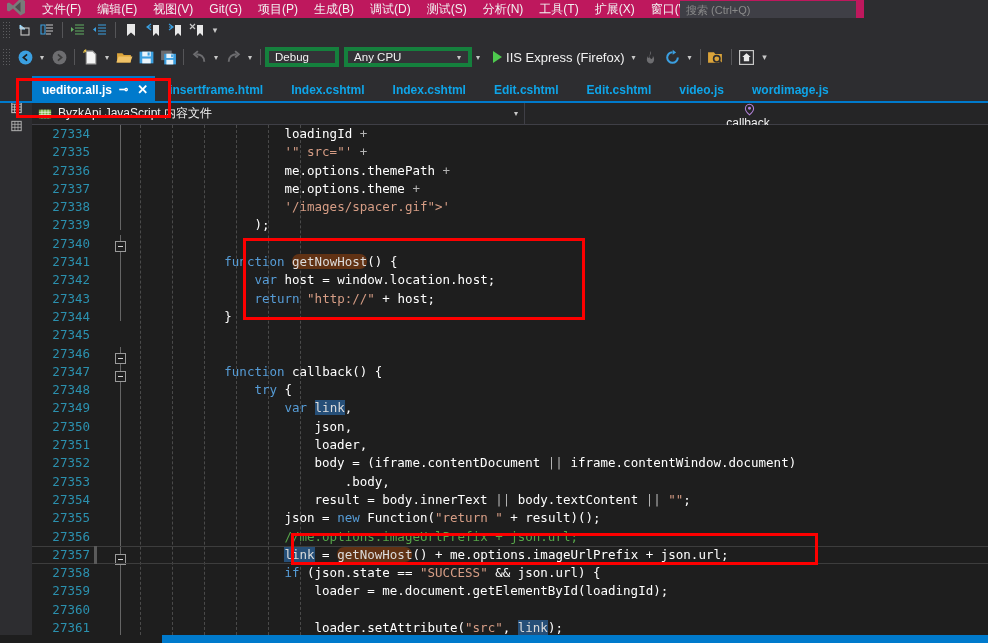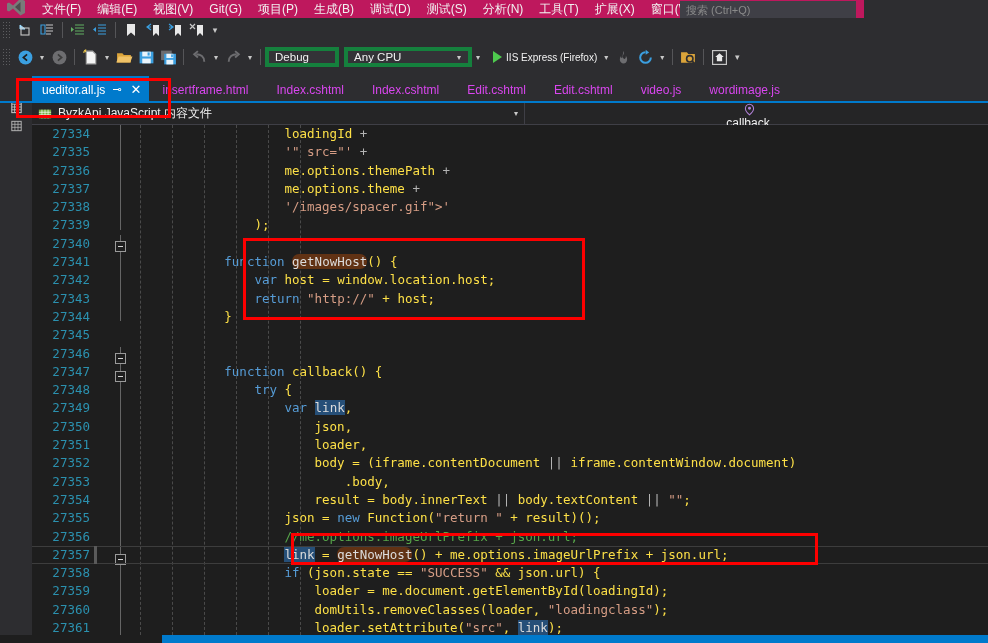--- a/index.html
+++ b/index.html
@@ -63,41 +63,41 @@
   }
   .combo {
     height: 20px; background: #333337; border: 4px solid #15803d;
     display: flex; align-items: center; flex: 0 0 auto;
     color: #f1f1f1; font-size: 11.5px;
   }
   .combo .ctext { padding: 0 6px; white-space: nowrap; }
   .combo .carrow { width: 14px; text-align: center; color: #c8c8c8; font-size: 8px; }
   .runbtn {
     display: flex; align-items: center; flex: 0 0 auto; height: 22px;
-    color: #f1f1f1; font-size: 10px; padding: 0 3px;
+    color: #f1f1f1; font-size: 13px; padding: 0 3px;
   }
   .play-tri {
     width: 0; height: 0; border-left: 9px solid #4ec94e;
     border-top: 6px solid transparent; border-bottom: 6px solid transparent;
     margin: 0 4px 0 6px;
   }
   .dd-arrow { color: #c8c8c8; font-size: 8px; padding: 0 4px; }
 
   
   .tabstrip {
     position: absolute; left: 0; top: 76px; width: 988px; height: 27px;
     background: #2d2d30;
   }
   .tabs-inner {
     position: absolute; left: 32px; top: 0; height: 27px;
-    display: flex; align-items: flex-start;
+    display: flex; align-items: flex-start; font-weight: bold;
   }
   .tab {
     display: flex; align-items: center; height: 27px; padding: 0 10px;
-    color: #d946ef; font-size: 12px; white-space: nowrap; flex: 0 0 auto;
+    color: #0ea5e9; font-size: 12px; white-space: nowrap; flex: 0 0 auto;
   }
   .tab.active { background: #007acc; color: #ffffff; padding-right: 4px; }
   .tab .pinicon { margin-left: 7px; color:#fff; font-size: 11px; line-height:1; }
   .tab .closeicon { margin-left: 6px; color:#fff; font-size: 13px; line-height:1; padding: 0 3px;}
   .tabstrip-underline {
     position: absolute; left: 0; top: 25px; width: 988px; height: 2px; background: #007acc;
   }
   .leftdock {
     position: absolute; left: 0; top: 76px; width: 32px; height: 567px;
     background: #2d2d30;
@@ -159,21 +159,21 @@
     background: #d4d4d4;
   }
   .changebar {
     position: absolute; left: 62px; width: 3px; background: #5a5a5a;
   }
 
   
   .kw   { color: #569cd6; }
   .str  { color: #d69d85; }
   .cmt  { color: #57a64a; }
-  .pln  { color: #fde047; text-align: right; }
+  .pln  { color: #ffffff; text-align: right; }
   .op   { color: #b4b4b4; }
   .hl-ref { background: #264f78; color: #dcdcdc; }
   .hl-def { background: #613214; color: #dcdcdc; border-radius: 7px; }
 
   
   .curline {
     position: absolute; left: 0; width: 956px; height: 18.3px;
     border-top: 1px solid #3d3d3d; border-bottom: 1px solid #3d3d3d;
     pointer-events: none;
   }
@@ -515,21 +515,21 @@
         <div class="coderow"><span class="lnum">27350</span><span class="codetext" style="left: 282.56px;"><span class="pln">json,</span></span></div>
         <div class="coderow"><span class="lnum">27351</span><span class="codetext" style="left: 282.56px;"><span class="pln">loader,</span></span></div>
         <div class="coderow"><span class="lnum">27352</span><span class="codetext" style="left: 282.56px;"><span class="pln">body = (iframe.contentDocument </span><span class="op">||</span><span class="pln"> iframe.contentWindow.document)</span></span></div>
         <div class="coderow"><span class="lnum">27353</span><span class="codetext" style="left: 312.64px;"><span class="pln">.body,</span></span></div>
         <div class="coderow"><span class="lnum">27354</span><span class="codetext" style="left: 282.56px;"><span class="pln">result = body.innerText </span><span class="op">||</span><span class="pln"> body.textContent </span><span class="op">||</span><span class="str"> ""</span><span class="pln">;</span></span></div>
         <div class="coderow"><span class="lnum">27355</span><span class="codetext" style="left: 252.48px;"><span class="pln">json = </span><span class="kw">new </span><span class="pln">Function(</span><span class="str">"return "</span><span class="pln"> + result)();</span></span></div>
         <div class="coderow"><span class="lnum">27356</span><span class="codetext" style="left: 252.48px;"><span class="cmt">//me.options.imageUrlPrefix + json.url;</span></span></div>
         <div class="coderow"><span class="lnum">27357</span><span class="codetext" style="left: 252.48px;"><span class="hl-ref">link</span><span class="pln"> = </span><span class="hl-def">getNowHost</span><span class="pln">() + me.options.imageUrlPrefix + json.url;</span></span><div class="curline"></div><div class="changebar" style="top: 0px; height: 18.3px;"></div></div>
         <div class="coderow"><span class="lnum">27358</span><span class="codetext" style="left: 252.48px;"><span class="kw">if </span><span class="pln">(json.state == </span><span class="str">"SUCCESS"</span><span class="pln"> &amp;&amp; json.url) {</span></span></div>
         <div class="coderow"><span class="lnum">27359</span><span class="codetext" style="left: 282.56px;"><span class="pln">loader = me.document.getElementById(loadingId);</span></span></div>
-        <div class="coderow"><span class="lnum">27360</span><span class="codetext" style="left: 282.56px;"><span class="pln">domUtils.removeClasses(loader, </span><span class="str">"loadingclass"</span><span class="pln">);</span></span></div>
+        <div class="coderow"><span class="lnum">27360</span></div>
         <div class="coderow"><span class="lnum">27361</span><span class="codetext" style="left: 282.56px;"><span class="pln">loader.setAttribute(</span><span class="str">"src"</span><span class="pln">, </span><span class="hl-ref">link</span><span class="pln">);</span></span></div>
       </div>
   </div>
 
   <div id="annotations">
       <div class="redbox" style="left: 16px; top: 78px; width: 155px; height: 40px; border-color: rgb(253, 0, 0);"></div>
       <div class="redbox" style="left: 243px; top: 238px; width: 342px; height: 82px; border-color: rgb(253, 0, 0);"></div>
       <div class="redbox" style="left: 291px; top: 533px; width: 527px; height: 32px; border-color: rgb(253, 0, 0);"></div>
     </div>
 

